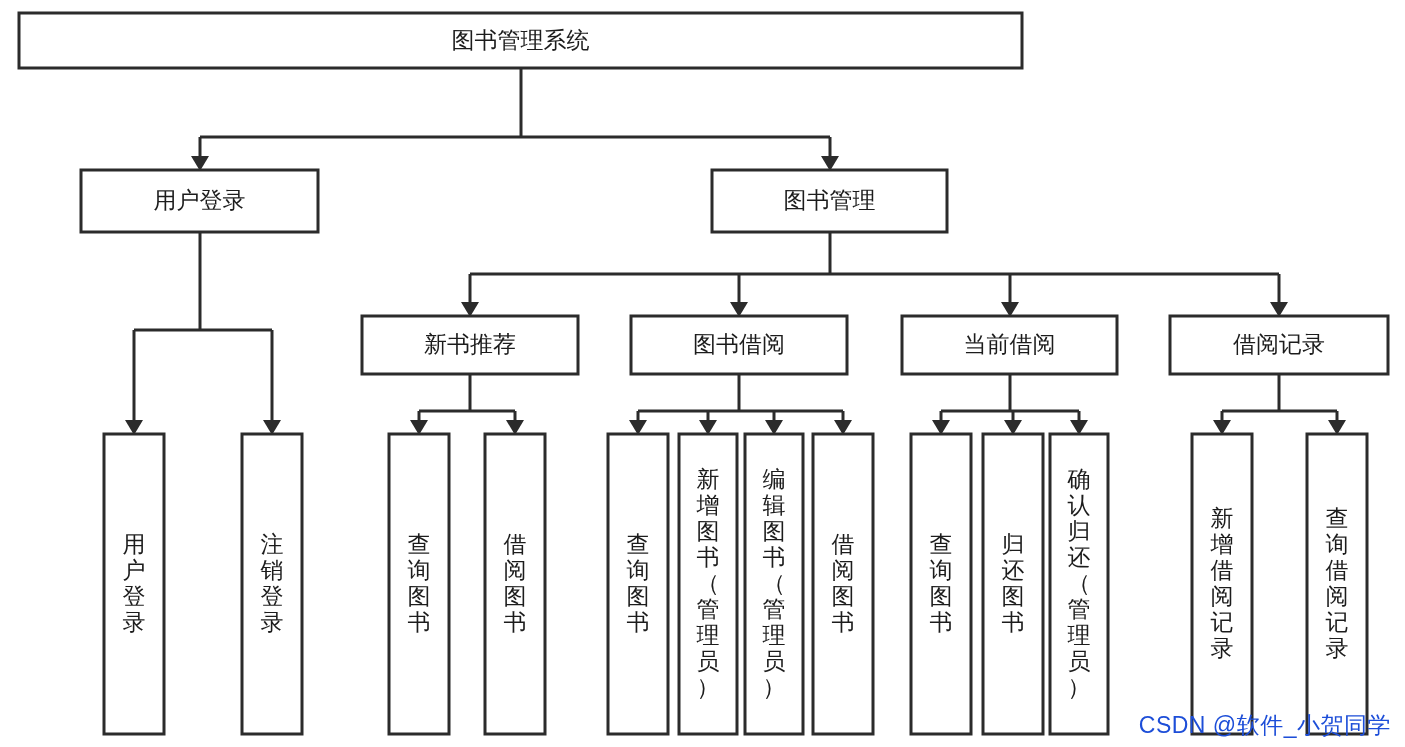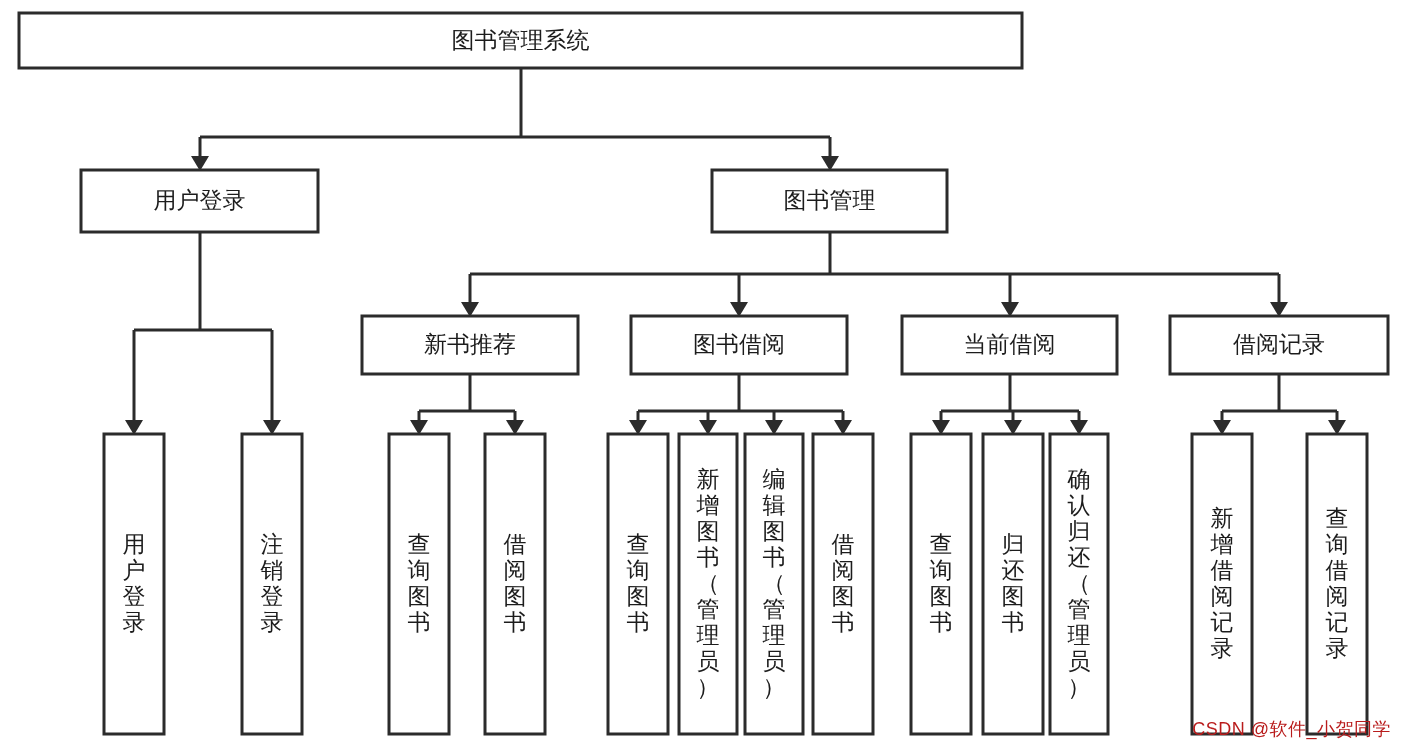--- a/index.html
+++ b/index.html
@@ -55,22 +55,22 @@
     fill: #1c1c1c;
     font-family: "Liberation Sans", "DejaVu Sans", sans-serif;
     font-size: 23px;
     text-anchor: middle;
   }
   .watermark {
     position: absolute;
     right: 14px;
     bottom: 6px;
     font-family: "Liberation Sans", "DejaVu Sans", sans-serif;
-    font-size: 18px;
-    color: #b91c1c;
+    font-size: 23px;
+    color: #1d4ed8;
     letter-spacing: 0.5px;
     user-select: none;
     pointer-events: none;
   }
 </style>
 </head>
 <body>
 
 <div id="diagram-root">
   <svg class="flow" viewBox="0 0 1405 747" xmlns="http://www.w3.org/2000/svg">

